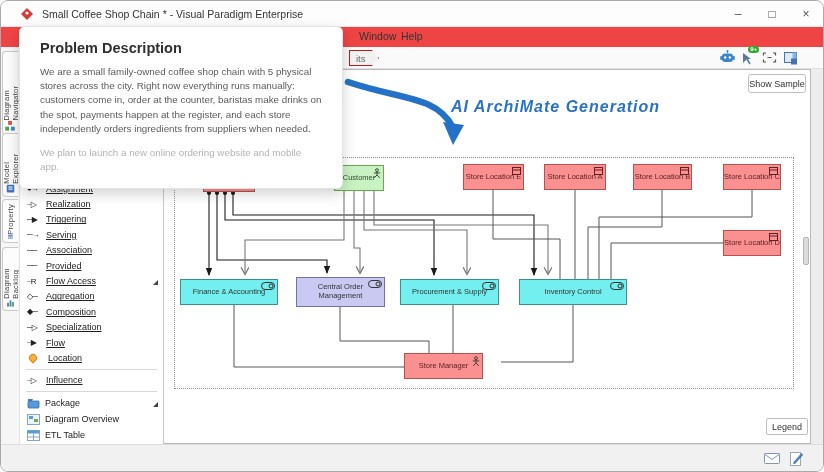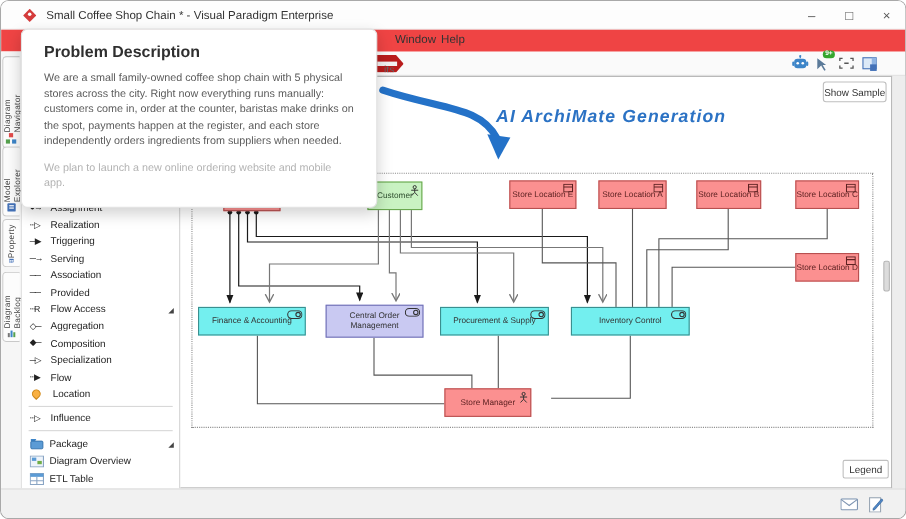--- a/index.html
+++ b/index.html
@@ -13,42 +13,42 @@
   .titlebar .logo { margin-left:20px; width:12px; height:12px; }
   .titlebar .ttl { margin-left:9px; font-size:10.5px; color:#333; }
   .wincontrols { position:absolute; right:0; top:0; height:26px; display:flex; align-items:center; }
   .wbtn { width:34px; text-align:center; font-size:12px; color:#555; cursor:default; }
 
   
   .menubar { position:absolute; left:0; top:26px; width:100%; height:20px; background:#ef4444; }
   .menuitem { position:absolute; top:3px; font-size:10.5px; color:#333; }
   .toolbarrow { position:absolute; left:0; top:46px; width:100%; height:22px; background:#fafafa;
                 border-bottom:1px solid #e0e0e0; }
-  .crumb { position:absolute; left:336px; top:3px; height:16px; width:30px; background:#f2f2f2;
-           border:6px solid #b91c1c; font-size:9.5px; color:#666; padding:2px 0 0 6px;
+  .crumb { position:absolute; left:348px; top:3px; height:16px; width:30px; background:#f2f2f2;
+           border:1px solid #b91c1c; font-size:9.5px; color:#666; padding:2px 0 0 6px;
            clip-path:polygon(0 0, calc(100% - 7px) 0, 100% 50%, calc(100% - 7px) 100%, 0 100%); }
   .tbicons { position:absolute; right:24px; top:2px; display:flex; gap:4px; }
   .tbicon { width:17px; height:17px; position:relative; }
   .badge9 { position:absolute; right:-2px; top:-3px; background:#34a62e; color:#fff; font-size:6px;
             border-radius:5px; padding:0 2px; line-height:7px; font-weight:bold; }
 
   
   .sidebar { position:absolute; left:0; top:46px; width:163px; height:397px; background:#fff; }
   .vstrip { position:absolute; left:0; top:0; width:18px; height:100%; background:#f6f6f6; }
   .vtab { position:absolute; left:1px; width:16px; background:#fcfcfc; border:1px solid #c9c9c9;
           border-right:none; border-radius:4px 0 0 4px; display:flex; flex-direction:column;
           align-items:center; justify-content:space-between; padding:4px 0 3px 0; }
   .vtab .vlabel { writing-mode:vertical-rl; transform:rotate(180deg); font-size:7.5px; color:#444;
                   letter-spacing:.3px; }
   .palette { position:absolute; left:18px; top:0; width:145px; height:100%; background:#fff;
              border-right:1px solid #c9c9c9; border-left:1px solid #e2e2e2; }
   .tools { position:absolute; left:0; top:134px; width:100%; }
   .trow { position:relative; height:15.4px; display:flex; align-items:center; padding-left:7px; }
   .trow .tglyph { width:19px; font-size:8px; color:#222; letter-spacing:-1px; white-space:nowrap; }
-  .trow .tlabel { font-size:9px; color:#222; }
+  .trow .tlabel { font-size:9px; color:#222;text-decoration:underline; }
   .exp { position:absolute; right:5px; bottom:4px; width:0; height:0;
          border-left:5px solid transparent; border-bottom:5px solid #444; }
   .psep { border-top:1px solid #d8d8d8; margin:3px 6px; }
   .pin { width:8px; height:8px; background:#f9b041; border:1px solid #cf8a1e;
          border-radius:50% 50% 50% 0; transform:rotate(-45deg); margin:0 11px 0 2px; }
   .shaperow { position:relative; height:16px; display:flex; align-items:center; padding-left:7px; gap:5px; }
   .shaperow .tlabel { font-size:9px; color:#222; }
   .moreglyph { text-align:center; font-size:7px; color:#555; margin-top:6px; }
 
   

